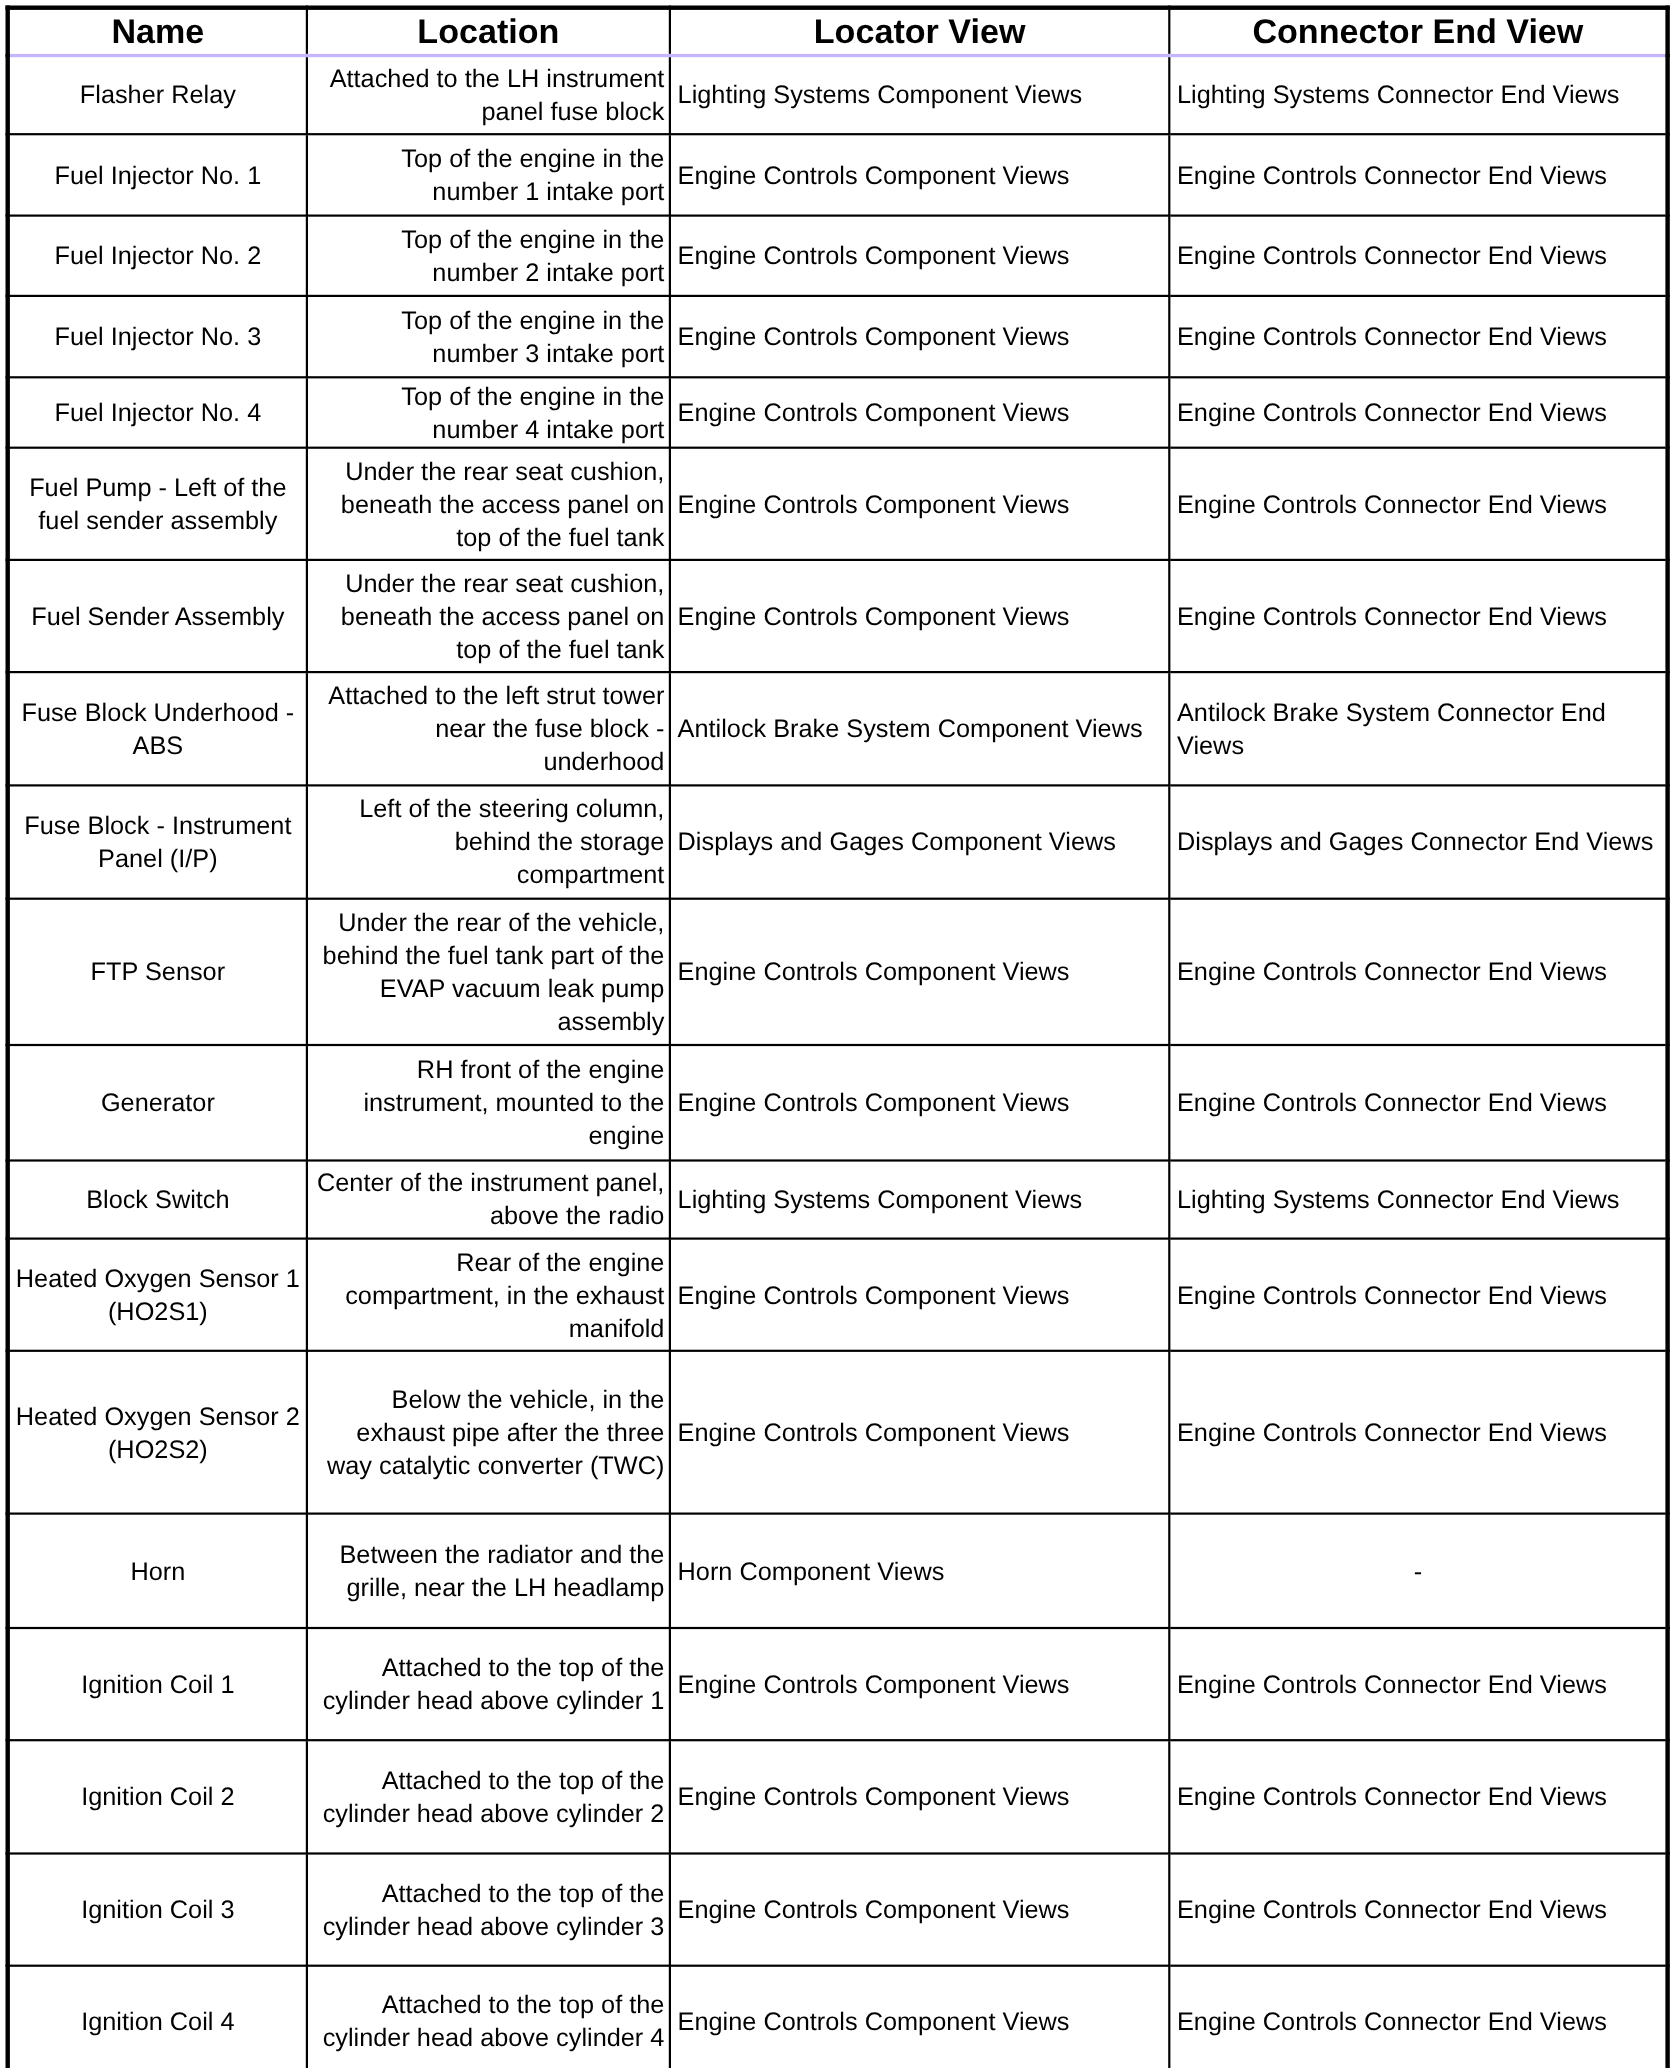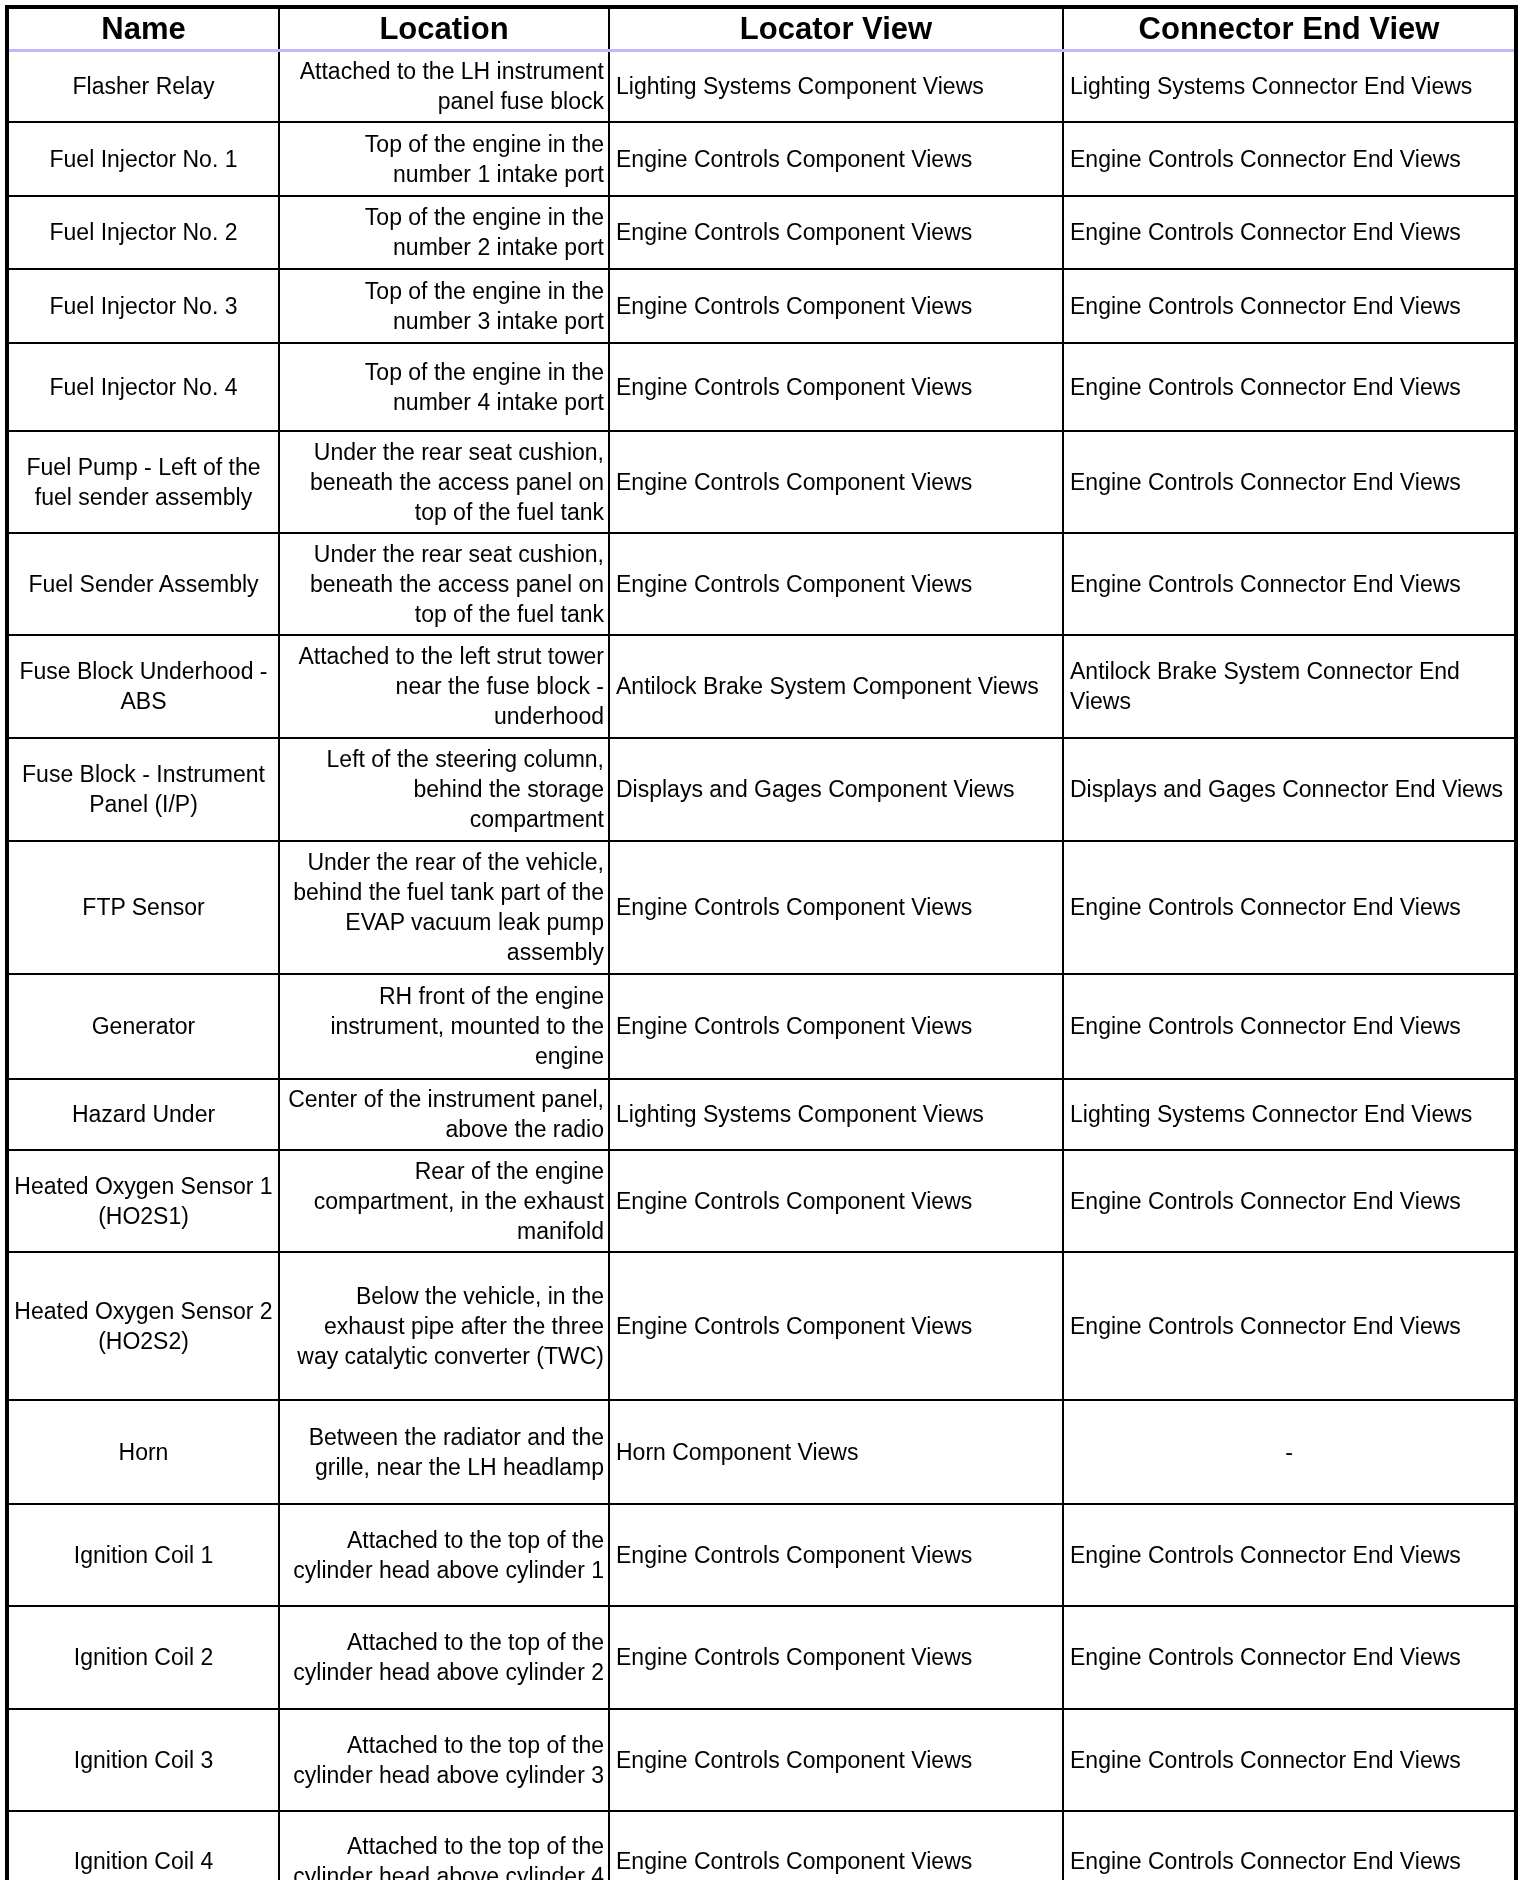--- a/index.html
+++ b/index.html
@@ -74,21 +74,21 @@
         <td class="location">Top of the engine in the number 2 intake port</td>
         <td class="locator">Engine Controls Component Views</td>
         <td class="connector">Engine Controls Connector End Views</td>
       </tr>
       <tr style="height: 74px;">
         <td class="name">Fuel Injector No. 3</td>
         <td class="location">Top of the engine in the number 3 intake port</td>
         <td class="locator">Engine Controls Component Views</td>
         <td class="connector">Engine Controls Connector End Views</td>
       </tr>
-      <tr style="height: 88px;">
+      <tr style="height: 64px;">
         <td class="name">Fuel Injector No. 4</td>
         <td class="location">Top of the engine in the number 4 intake port</td>
         <td class="locator">Engine Controls Component Views</td>
         <td class="connector">Engine Controls Connector End Views</td>
       </tr>
       <tr style="height: 102px;">
         <td class="name">Fuel Pump - Left of the fuel sender assembly</td>
         <td class="location">Under the rear seat cushion, beneath the access panel on top of the fuel tank</td>
         <td class="locator">Engine Controls Component Views</td>
         <td class="connector">Engine Controls Connector End Views</td>
@@ -117,21 +117,21 @@
         <td class="locator">Engine Controls Component Views</td>
         <td class="connector">Engine Controls Connector End Views</td>
       </tr>
       <tr style="height: 105px;">
         <td class="name">Generator</td>
         <td class="location">RH front of the engine instrument, mounted to the engine</td>
         <td class="locator">Engine Controls Component Views</td>
         <td class="connector">Engine Controls Connector End Views</td>
       </tr>
       <tr style="height: 71px;">
-        <td class="name">Hazard Under</td>
+        <td class="name">Block Switch</td>
         <td class="location">Center of the instrument panel, above the radio</td>
         <td class="locator">Lighting Systems Component Views</td>
         <td class="connector">Lighting Systems Connector End Views</td>
       </tr>
       <tr style="height: 102px;">
         <td class="name">Heated Oxygen Sensor 1 (HO2S1)</td>
         <td class="location">Rear of the engine compartment, in the exhaust manifold</td>
         <td class="locator">Engine Controls Component Views</td>
         <td class="connector">Engine Controls Connector End Views</td>
       </tr>

